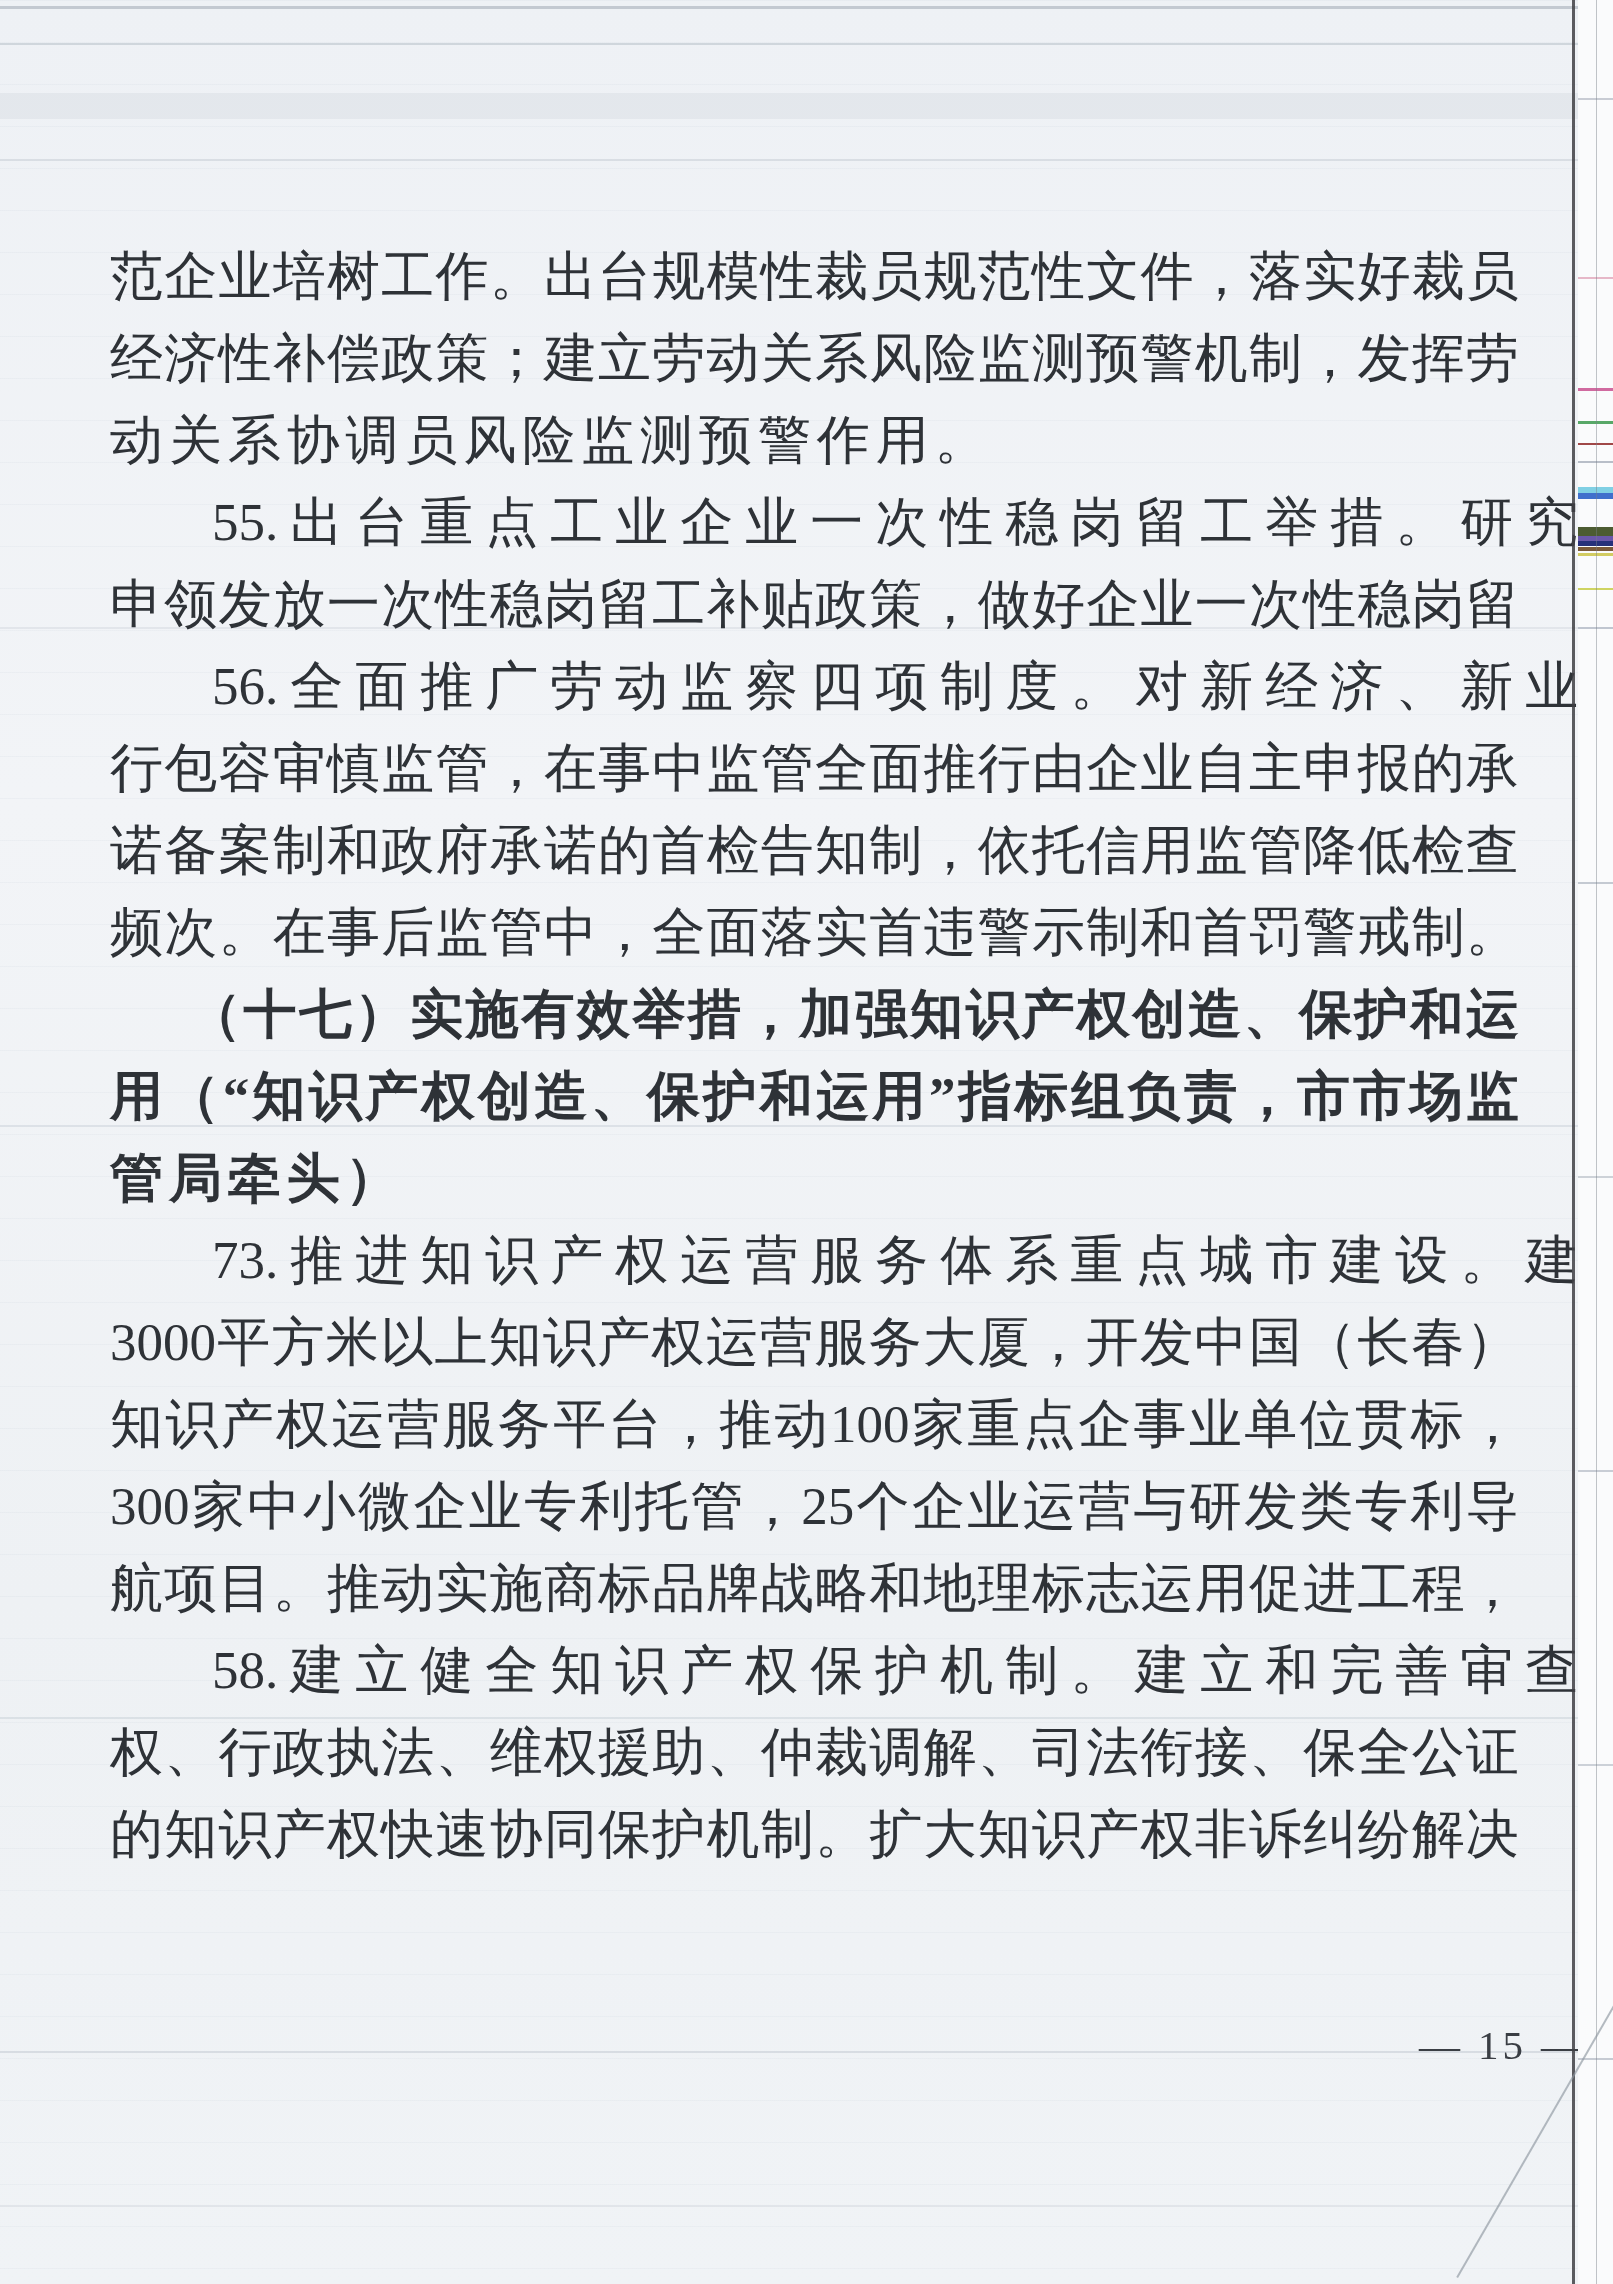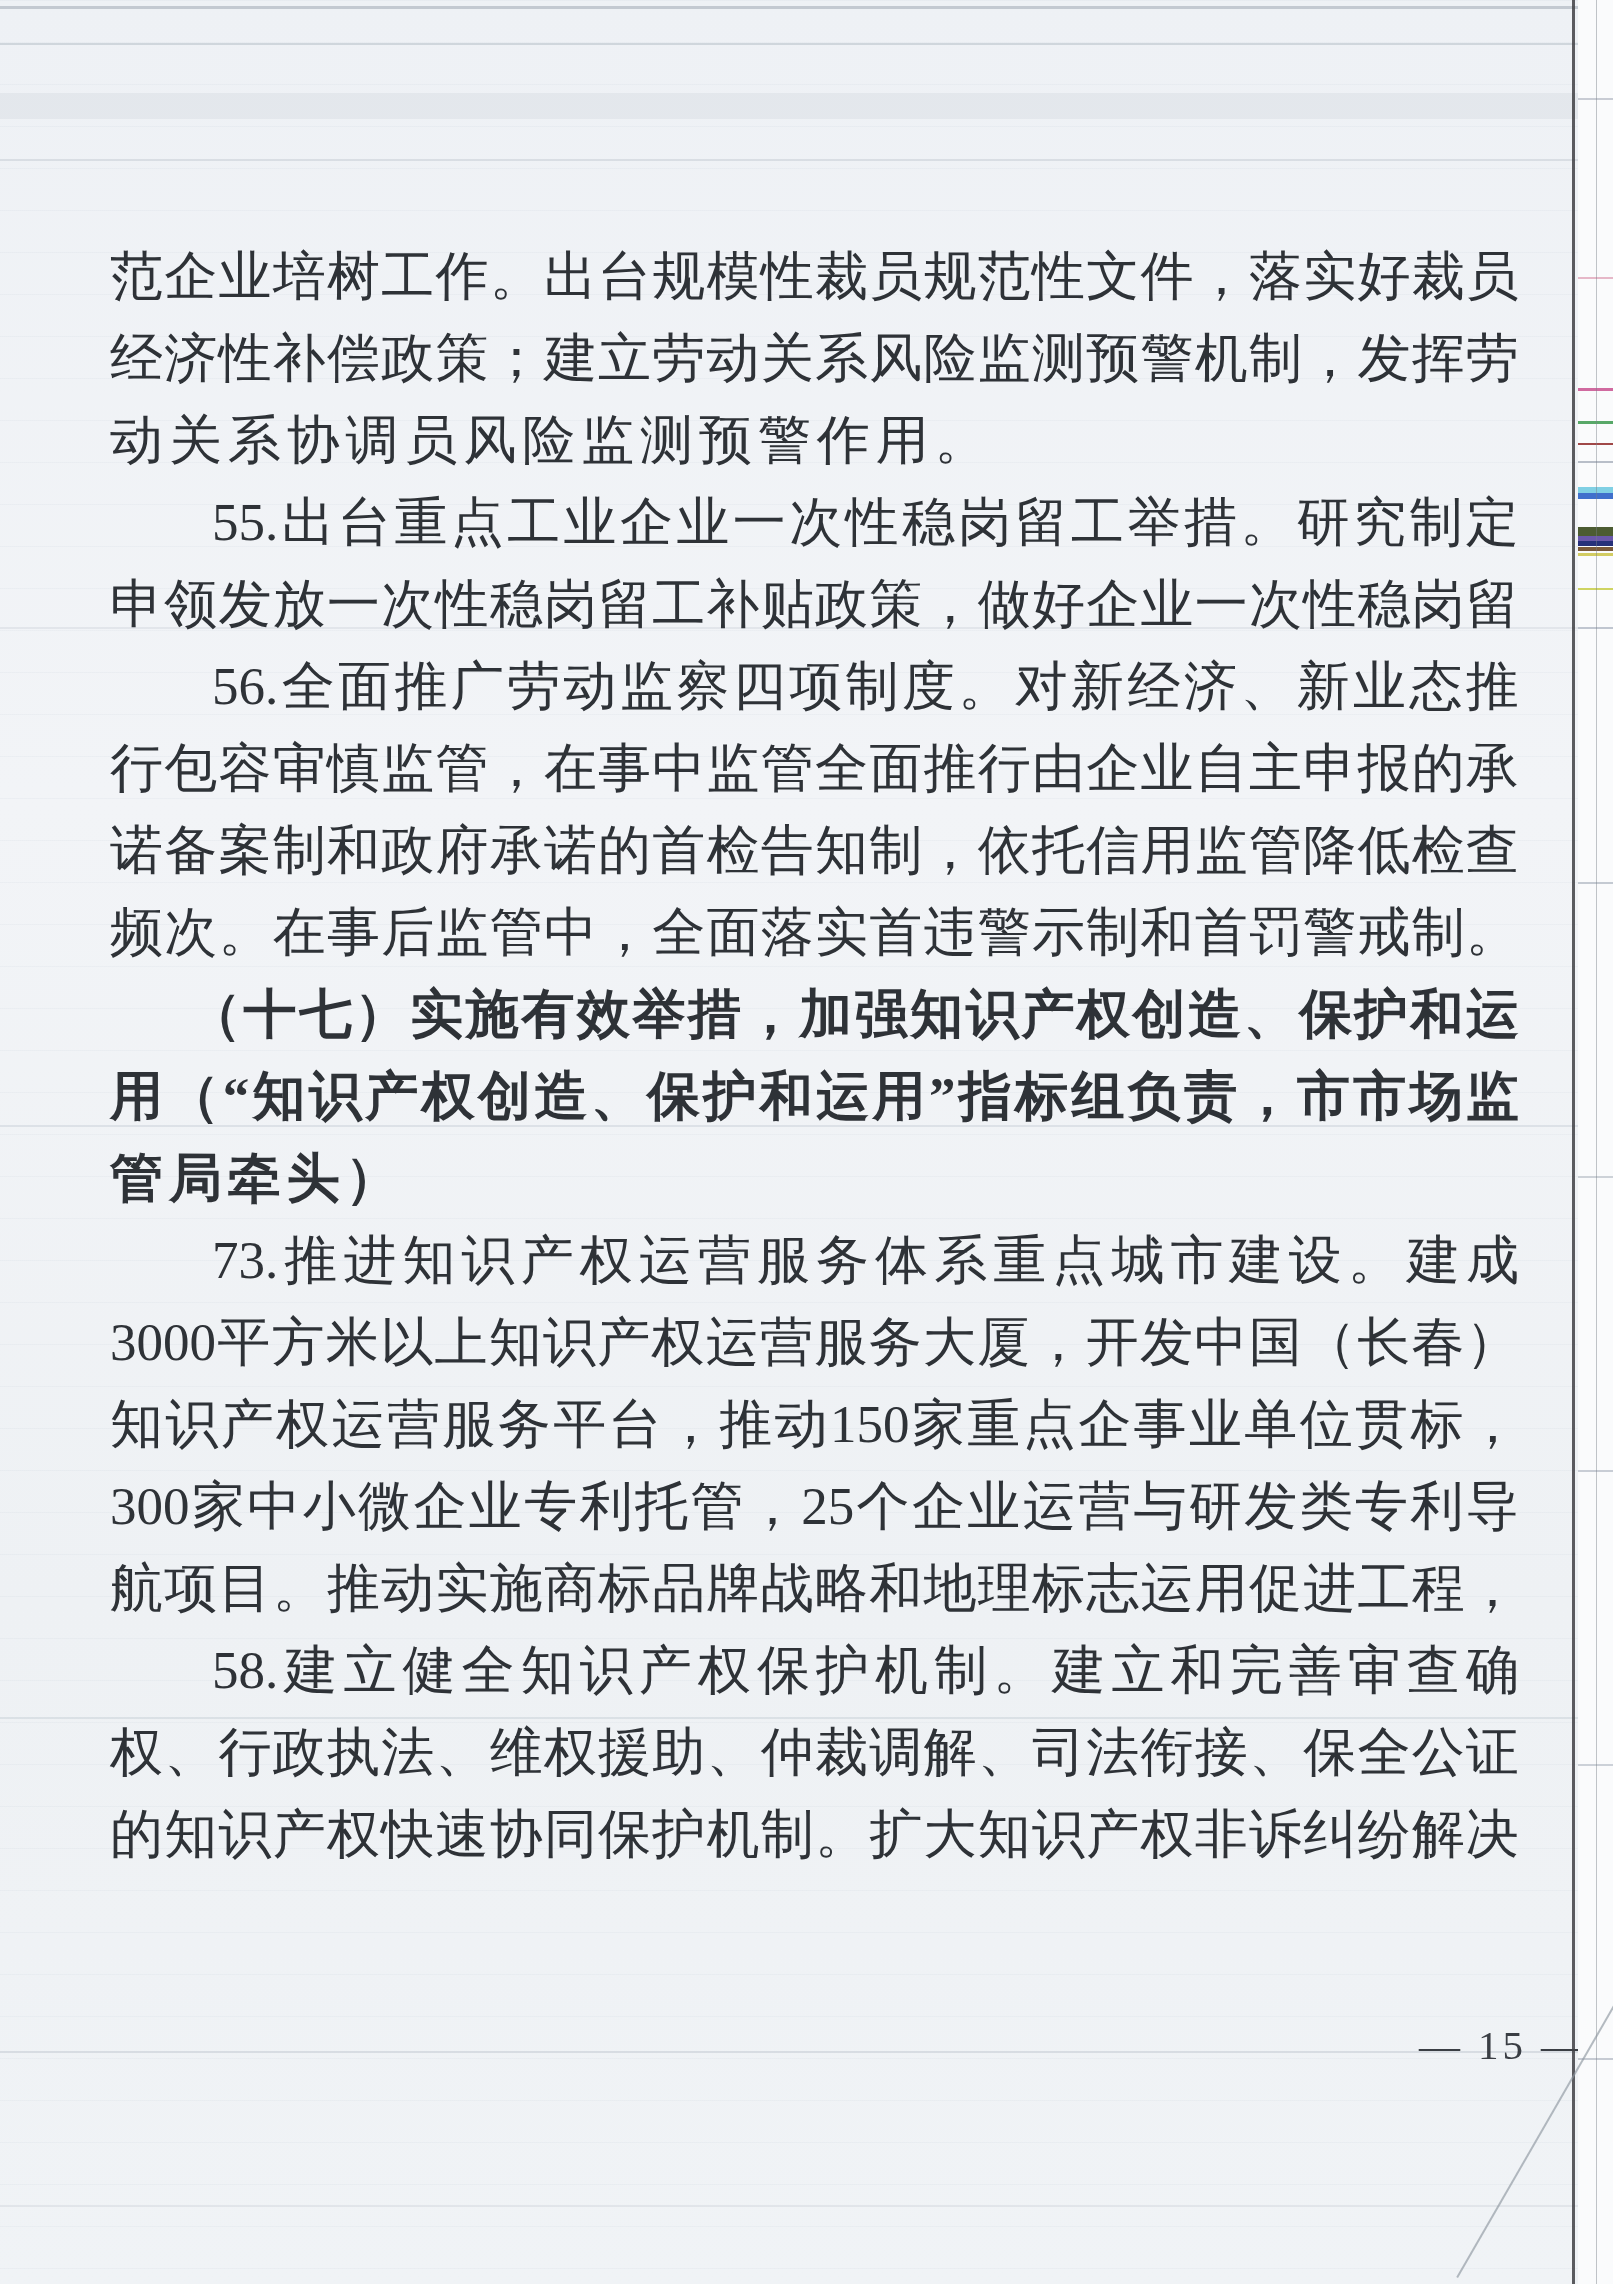--- a/index.html
+++ b/index.html
@@ -28,21 +28,21 @@
   .s8{top:2051px;height:2px;background:rgba(148,158,172,.26);}
   .s9{top:2205px;height:2px;background:rgba(158,168,182,.18);}
 
   .text-block{
     position:absolute;left:110px;top:235px;width:1409px;
     color:#2e3237;font-size:53px;
   }
   .t-line{height:82px;line-height:82px;white-space:nowrap;letter-spacing:5.9px;}
   .t-line.full{display:flex;justify-content:space-between;letter-spacing:0;align-items:baseline;}
   .indent-1{padding-left:78px;}
-  .indent-2{padding-left:102px;}
+  .indent-2{padding-left:102px;gap:12px;}
   .bold{font-weight:600;}
 
   .footer{
     position:absolute;top:2025px;left:1419px;
     font-size:41px;line-height:41px;letter-spacing:3.9px;color:#3a3e44;
     white-space:nowrap;
   }
 
   
   .edge-strip{position:absolute;top:0;left:1578px;width:35px;height:2285px;background:#fafbfc;}
@@ -405,21 +405,21 @@
         <span>权</span>
         <span>运</span>
         <span>营</span>
         <span>服</span>
         <span>务</span>
         <span>平</span>
         <span>台</span>
         <span>，</span>
         <span>推</span>
         <span>动</span>
-        <span> 150 </span>
+        <span> 100 </span>
         <span>家</span>
         <span>重</span>
         <span>点</span>
         <span>企</span>
         <span>事</span>
         <span>业</span>
         <span>单</span>
         <span>位</span>
         <span>贯</span>
         <span>标</span>

